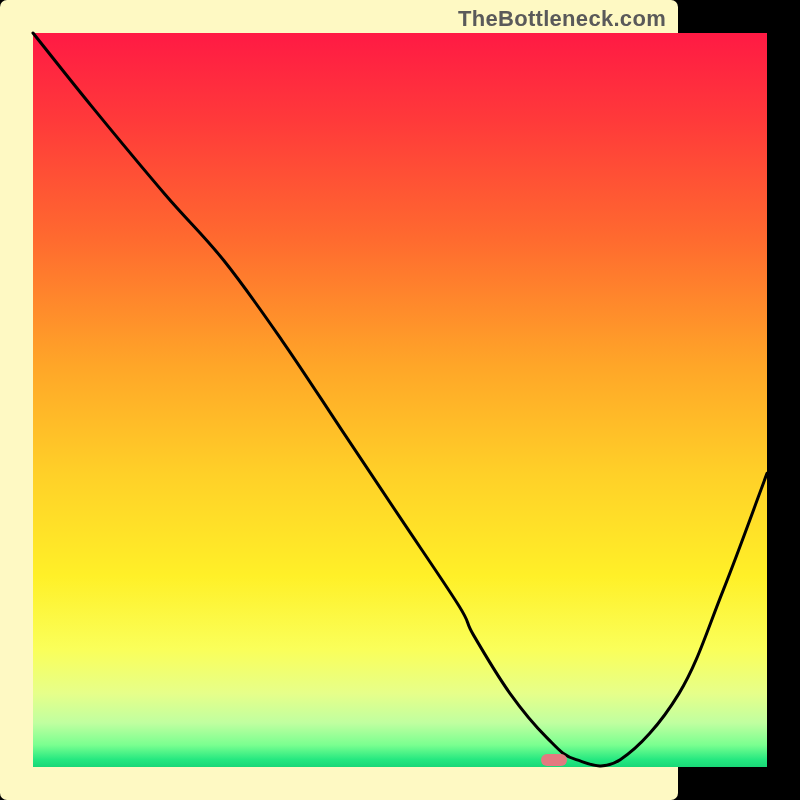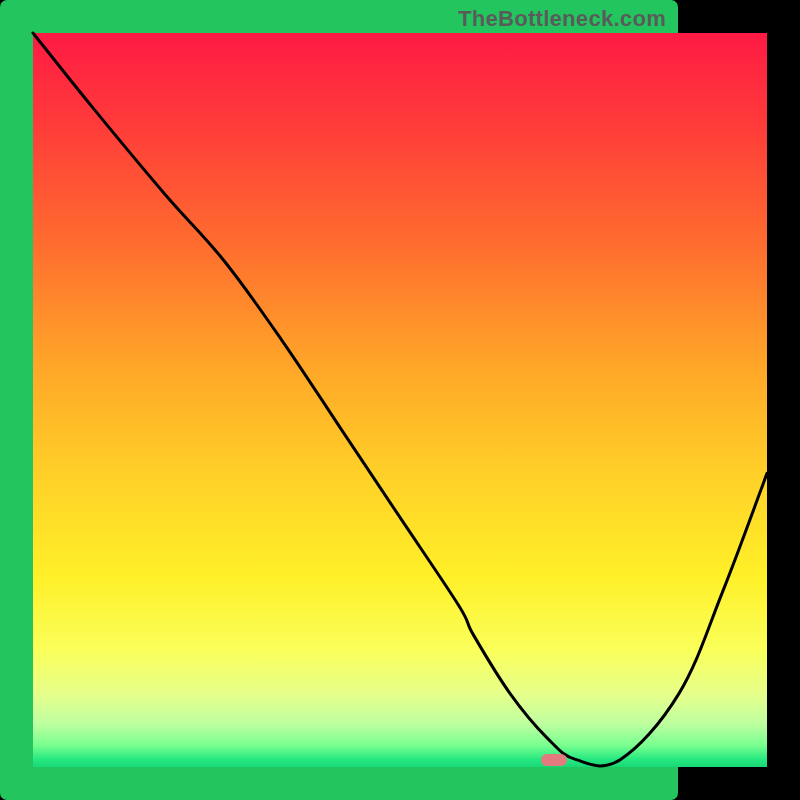--- a/index.html
+++ b/index.html
@@ -7,21 +7,21 @@
     padding: 0;
     width: 800px;
     height: 800px;
     background: #000;
     overflow: hidden;
   }
   .chart-container {
     position: relative;
     width: 678px;
     height: 800px;
-    background: #22c55e;
+    background: #fef9c3;
     border-radius: 7px;
   }
   .plot-area {
     position: absolute;
     left: 33px;
     top: 33px;
     width: 734px;
     height: 734px;
     background: linear-gradient(to bottom,
       #ff1a44 0%,

